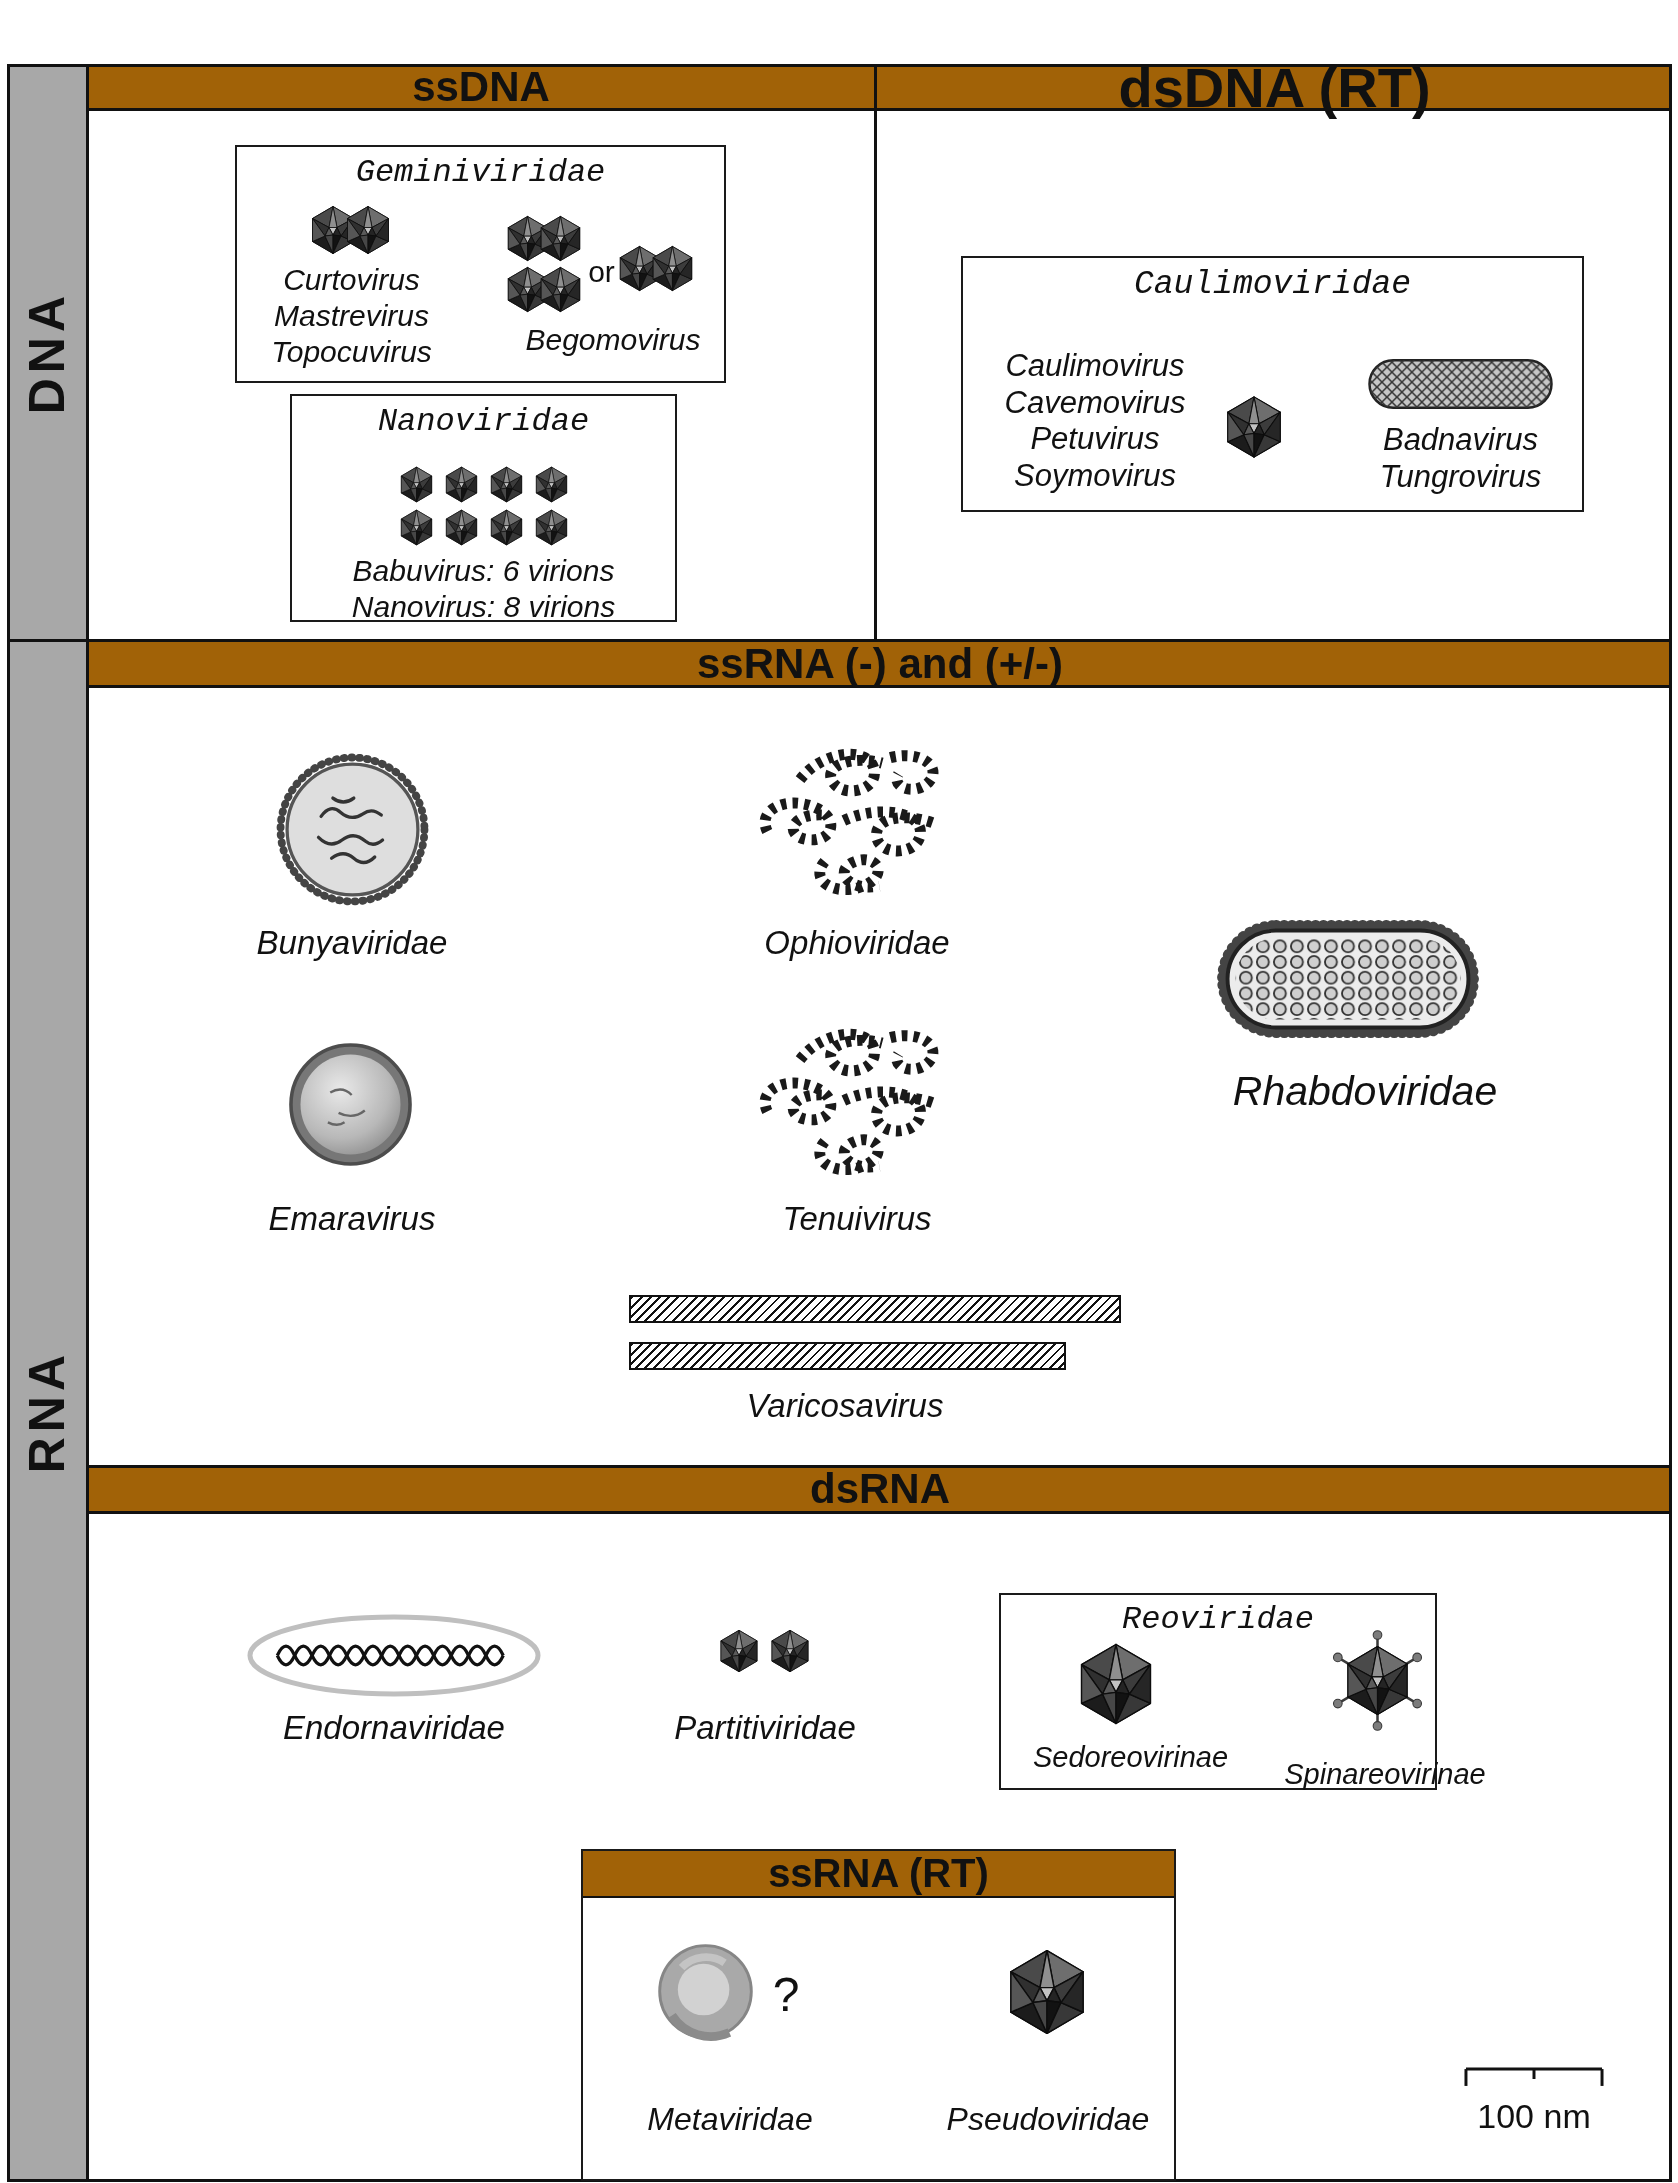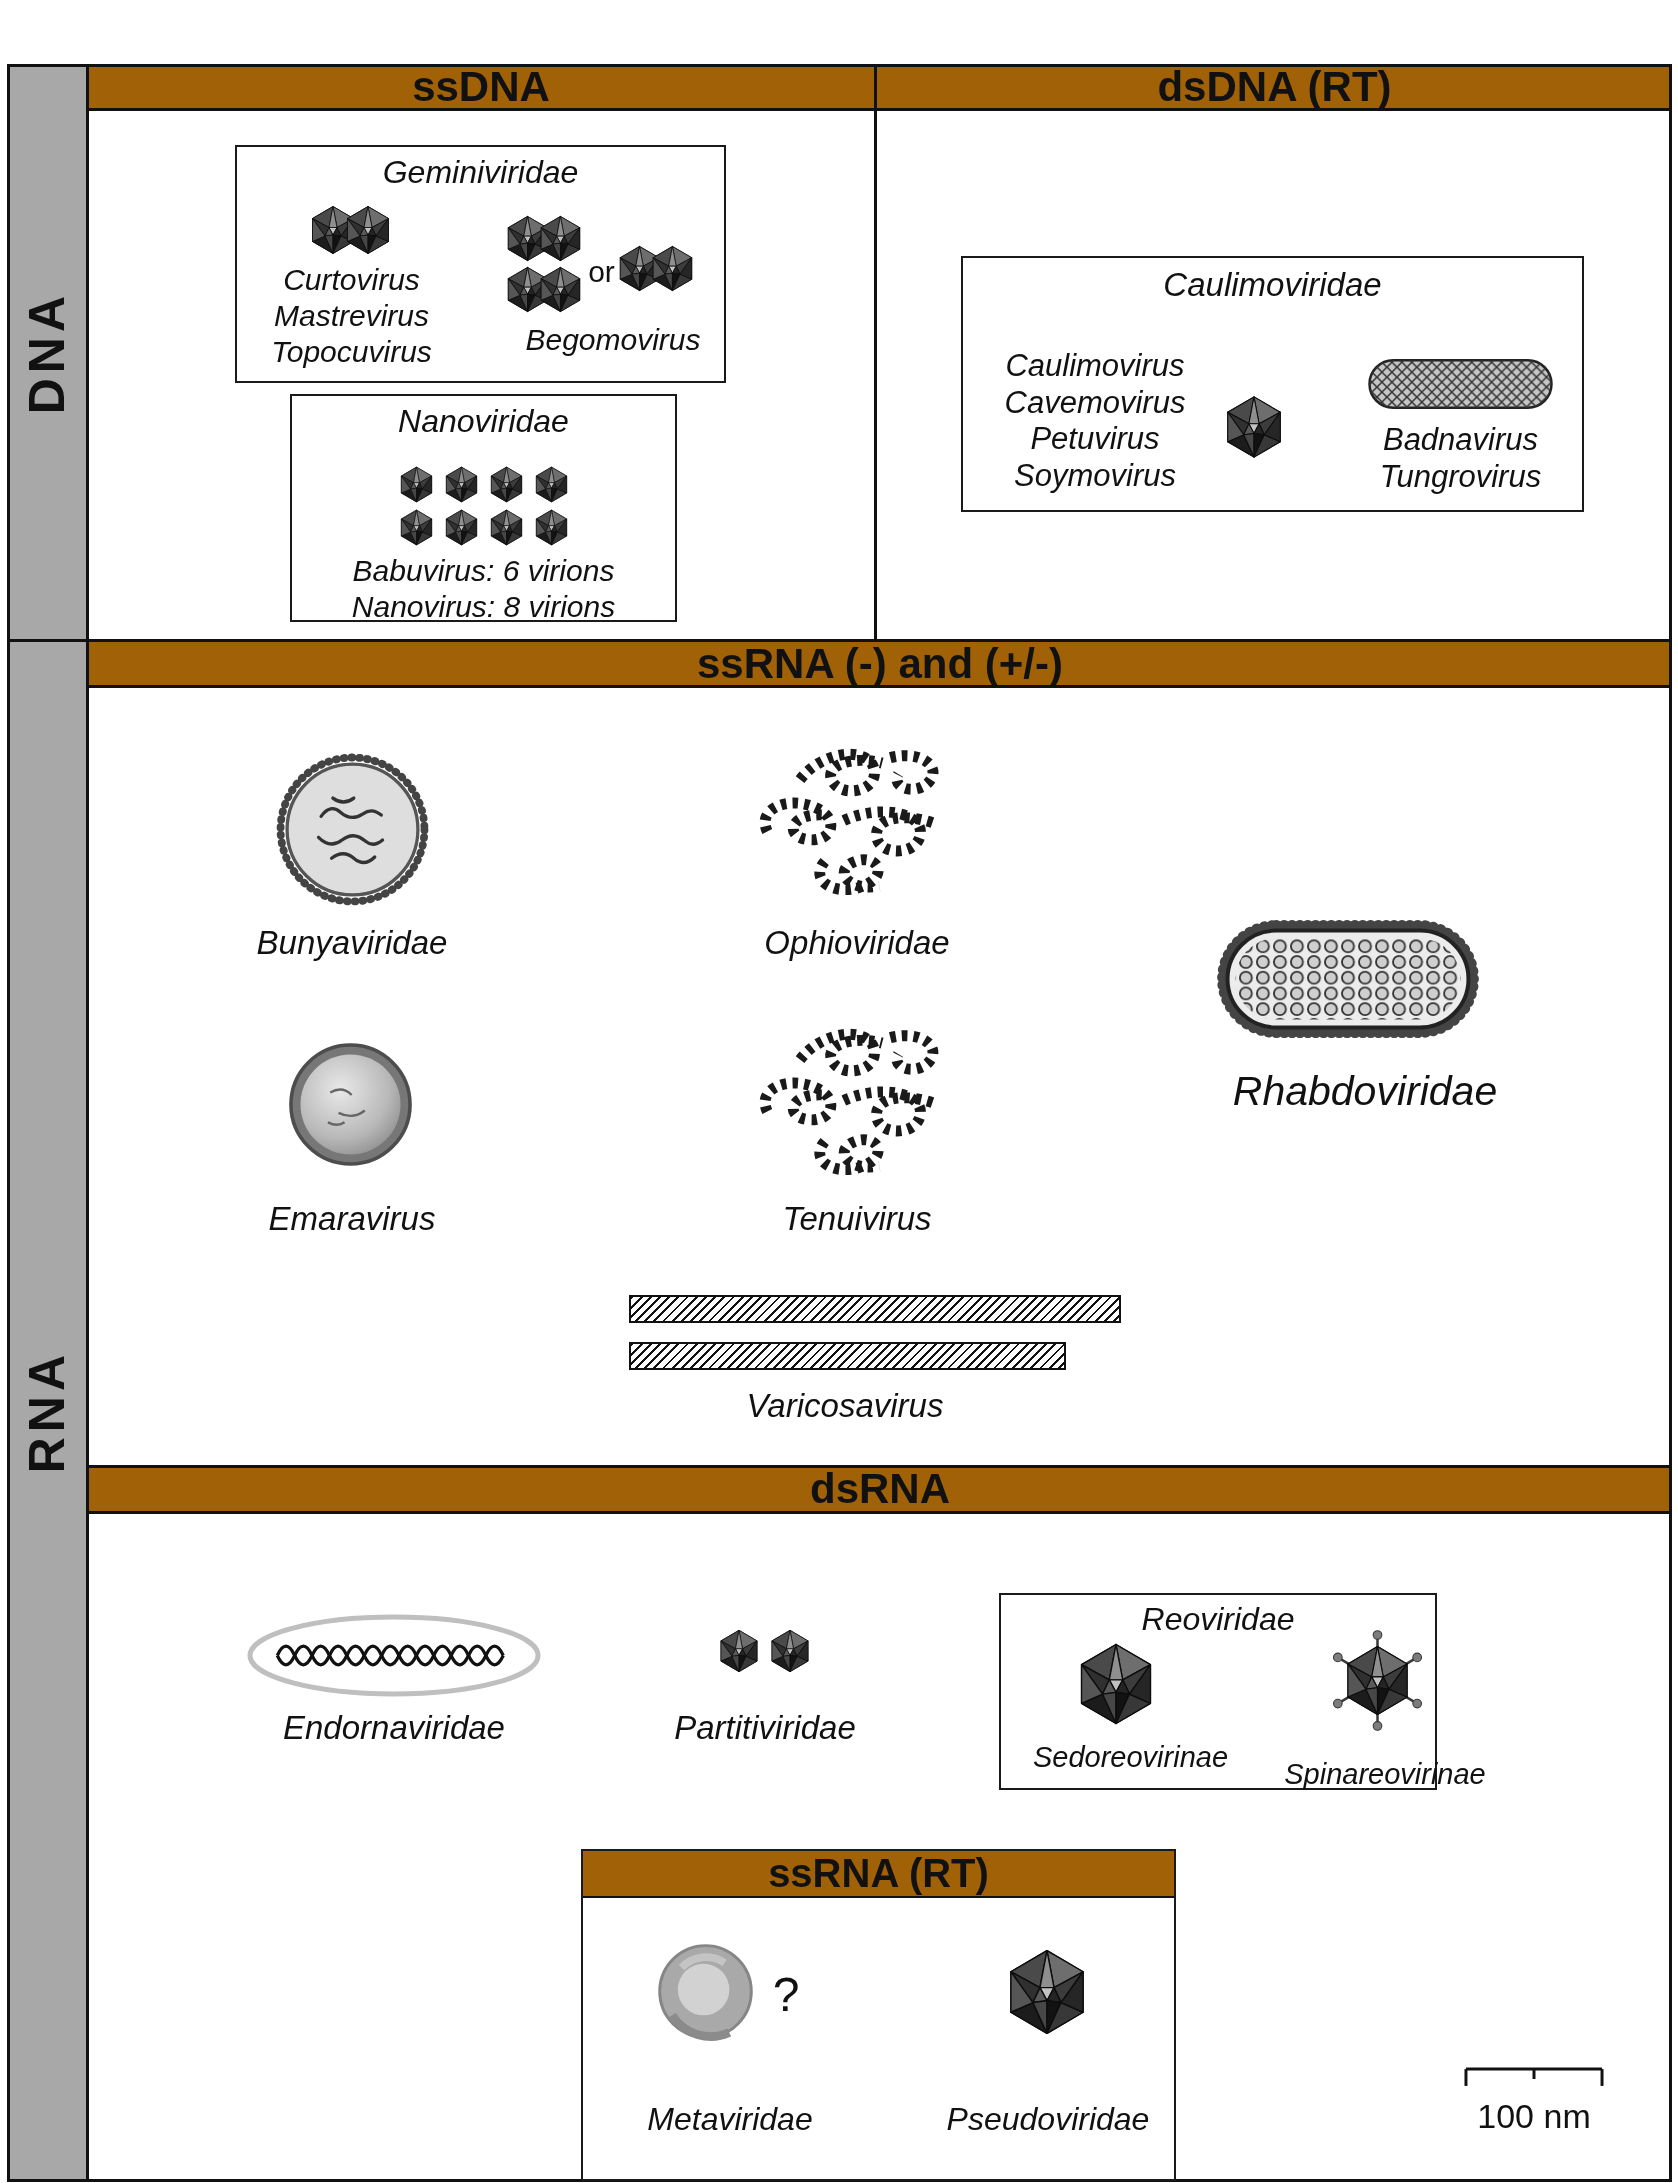--- a/index.html
+++ b/index.html
@@ -55,20 +55,21 @@
   .hatchbar {
     position: absolute;
     border: 2px solid #111;
     background: repeating-linear-gradient(135deg, #111 0 2px, #fff 2px 6.5px);
   }
   .boxtitle {
     position: absolute;
     left: 0; width: 100%;
     text-align: center;
     font-style: italic;
+    font-family: Liberation Mono, monospace;
   }
   #title-row {
     position: absolute;
     top: 7px; left: 0; width: 100%;
     text-align: center;
   }
   #title-row .t-main { font-size: 56px; font-weight: bold; }
   #title-row .t-part { font-size: 40px; font-weight: bold; margin-left: 13px; }
 </style>
 </head>
@@ -219,21 +220,21 @@
   <div class="sep" style="left:874px; top:64px; width:2.5px; height:577px;"></div>
   <div class="sep" style="left:88px; top:108px; width:1584px; height:2.5px;"></div>
   <div class="sep" style="left:7px; top:639px; width:1665px; height:2.5px;"></div>
   <div class="sep" style="left:88px; top:685px; width:1584px; height:2.5px;"></div>
   <div class="sep" style="left:88px; top:1465px; width:1584px; height:2.5px;"></div>
   <div class="sep" style="left:88px; top:1511px; width:1584px; height:2.5px;"></div>
 
   <div class="abs" style="left:7px; top:64px; width:1665px; height:2118px; border:3px solid #111; pointer-events:none;"></div>
 
   <div class="abs hdr" style="left:88px; top:64px; width:786px; height:46px; font-size:42px;">ssDNA</div>
-  <div class="abs hdr" style="left:877px; top:64px; width:795px; height:46px; font-size:42px;">dsDNA (RT)</div>
+  <div class="abs hdr" style="left:877px; top:64px; width:795px; height:46px; font-size:56px;">dsDNA (RT)</div>
   <div class="abs hdr" style="left:88px; top:641px; width:1584px; height:46px; font-size:42px;">ssRNA (-) and (+/-)</div>
   <div class="abs hdr" style="left:88px; top:1466px; width:1584px; height:46px; font-size:42px;">dsRNA</div>
 
   <div class="box" style="left:235px; top:145px; width:491px; height:238px;">
     <div class="boxtitle" style="top:7px; font-size:32px;">Geminiviridae</div>
     <svg class="abs" style="left:71px; top:58px;" width="85" height="50" viewBox="0 0 170 100">
         <use href="#sym-gemini" width="170" height="100"></use>
       </svg>
     <div class="abs label preline" style="left:5px; top:115px; width:219px; font-size:30px;">Curtovirus
 Mastrevirus

